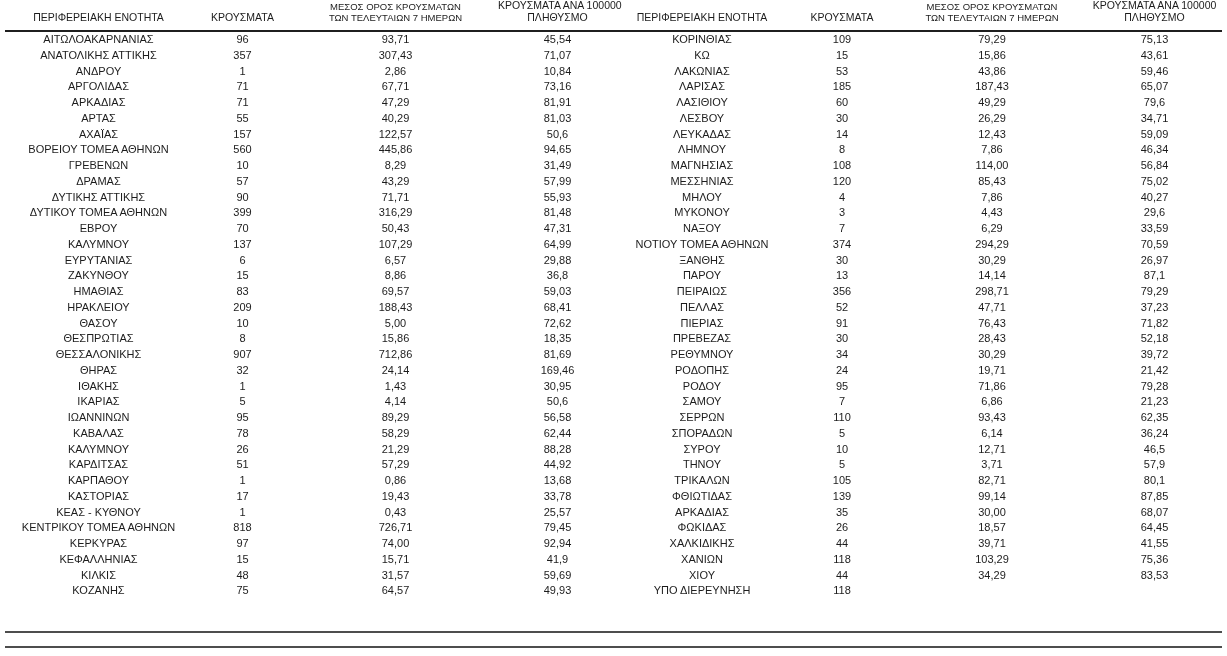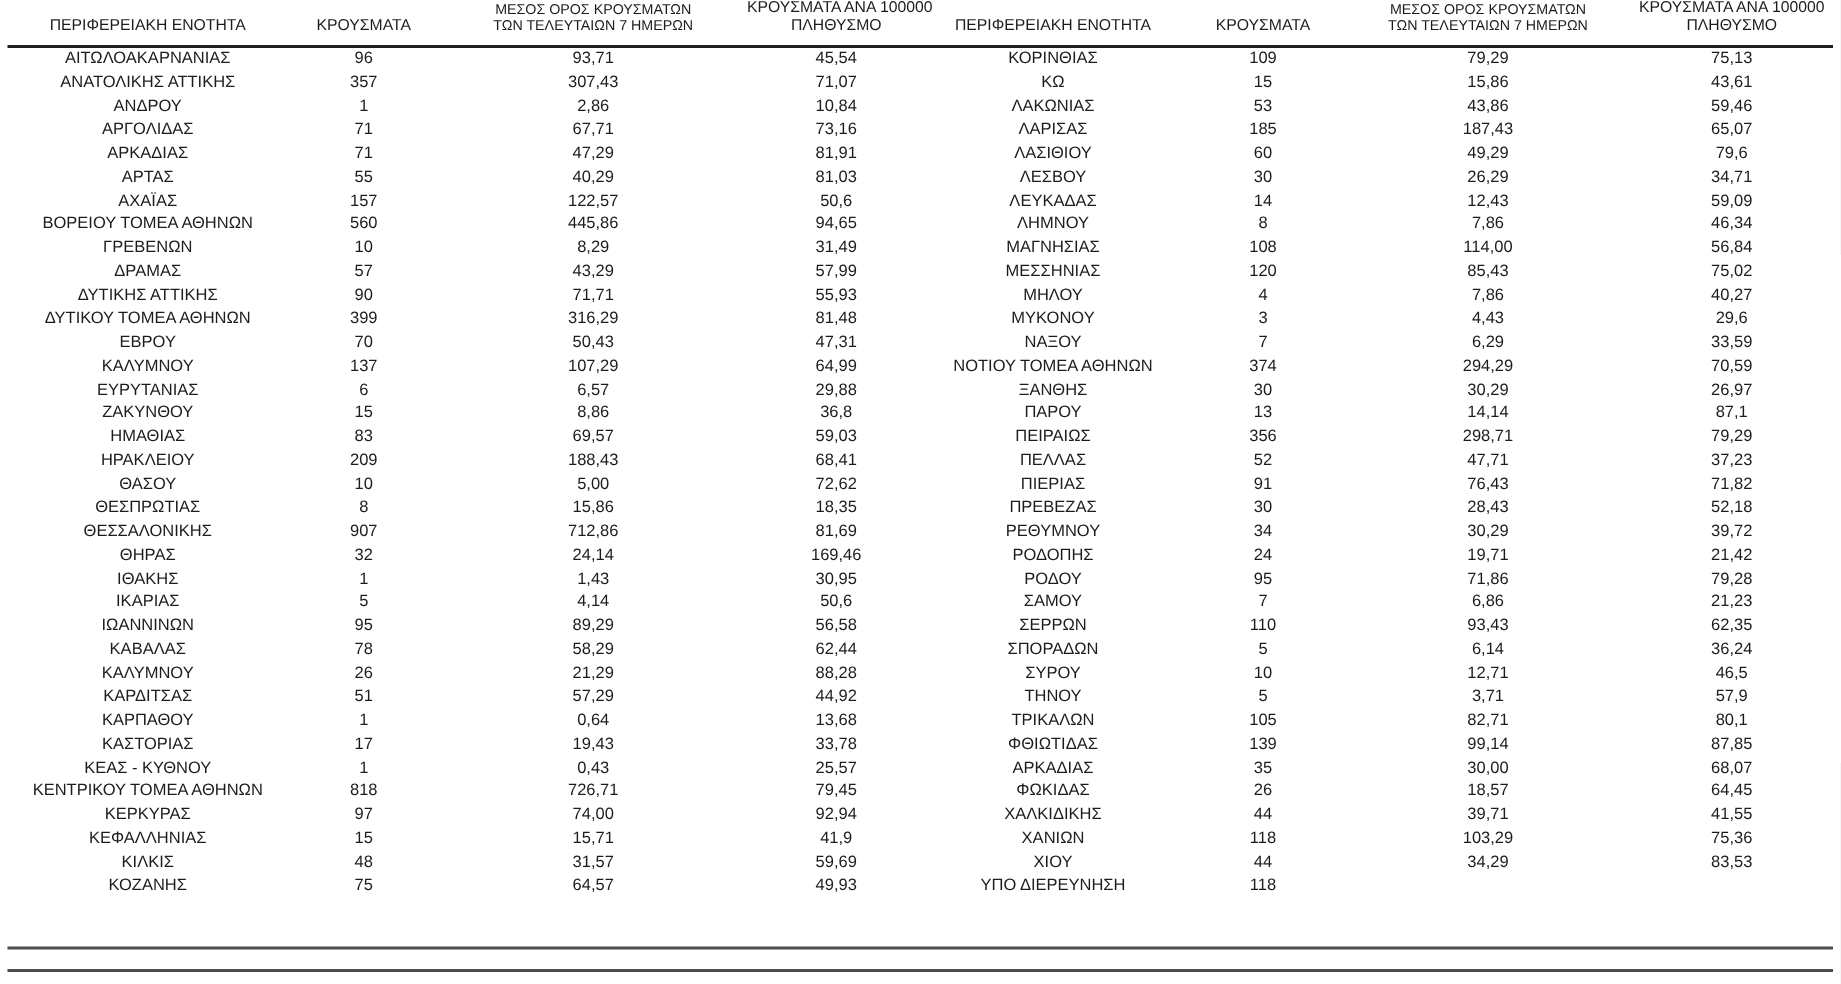--- a/index.html
+++ b/index.html
@@ -260,21 +260,21 @@
           </div>
           <div class="row">
             <div class="cell">ΚΑΡΔΙΤΣΑΣ</div>
             <div class="cell">51</div>
             <div class="cell">57,29</div>
             <div class="cell">44,92</div>
           </div>
           <div class="row">
             <div class="cell">ΚΑΡΠΑΘΟΥ</div>
             <div class="cell">1</div>
-            <div class="cell">0,64</div>
+            <div class="cell">0,86</div>
             <div class="cell">13,68</div>
           </div>
           <div class="row">
             <div class="cell">ΚΑΣΤΟΡΙΑΣ</div>
             <div class="cell">17</div>
             <div class="cell">19,43</div>
             <div class="cell">33,78</div>
           </div>
           <div class="row">
             <div class="cell">ΚΕΑΣ - ΚΥΘΝΟΥ</div>

